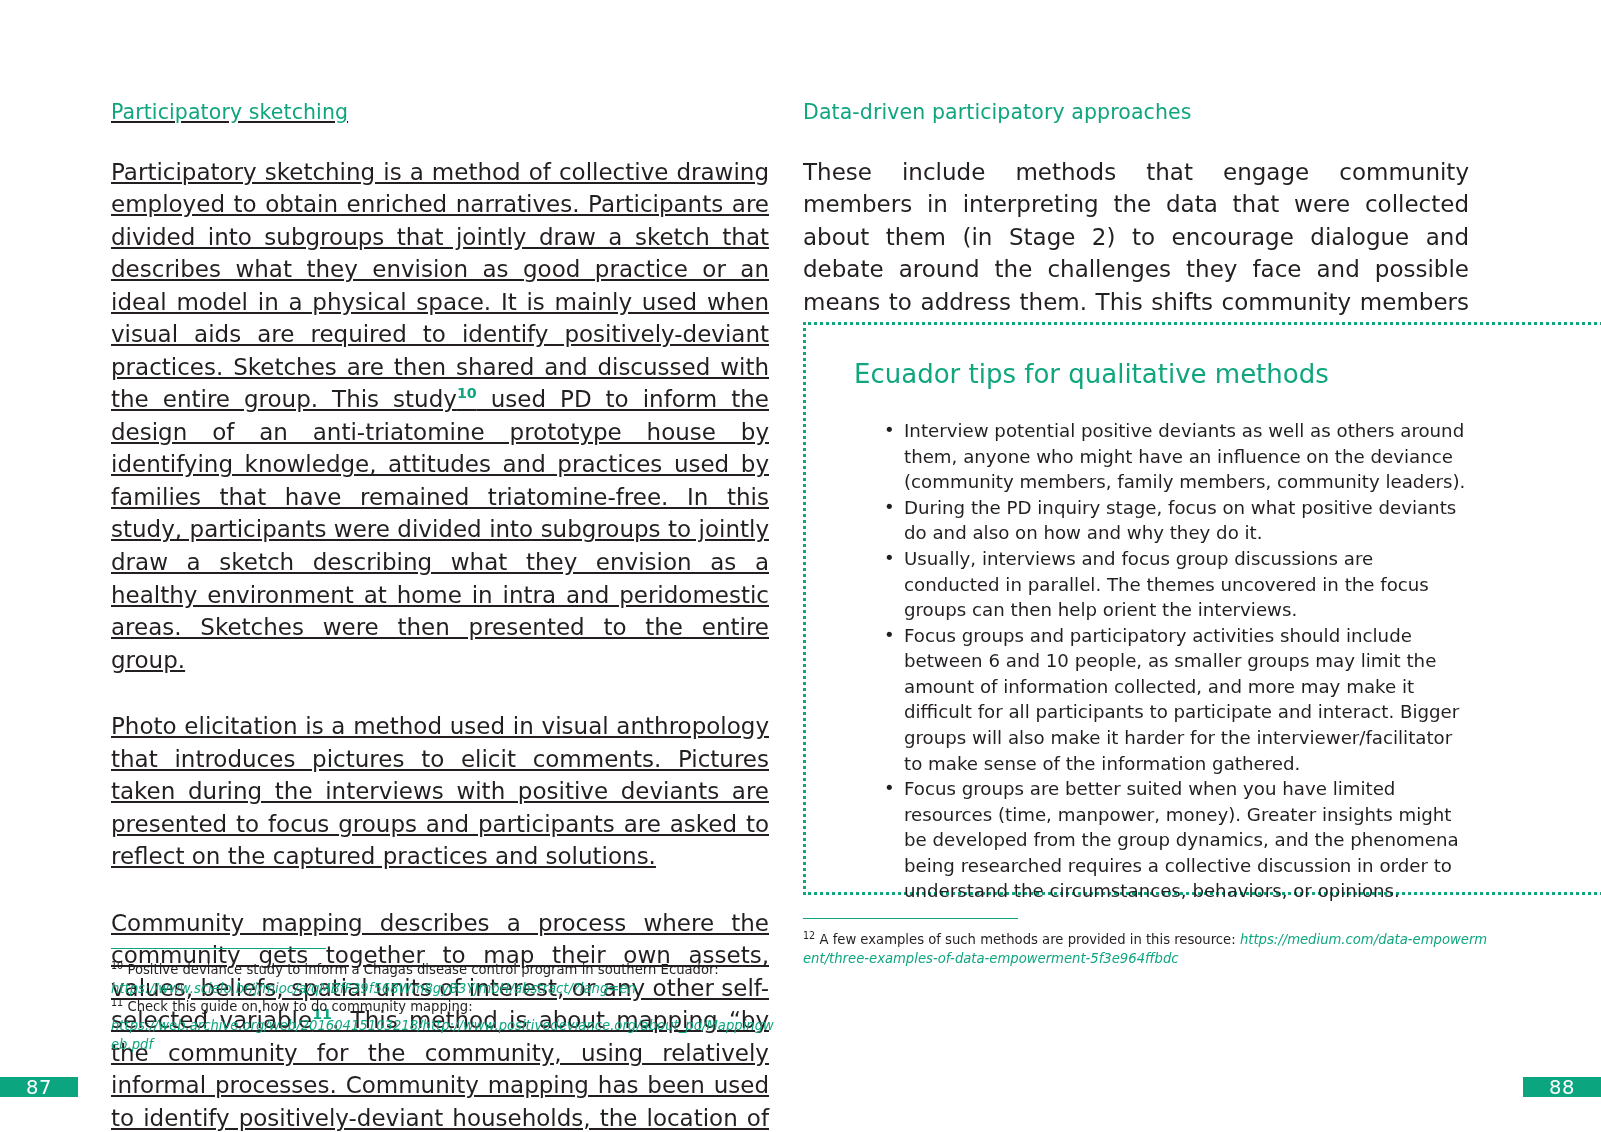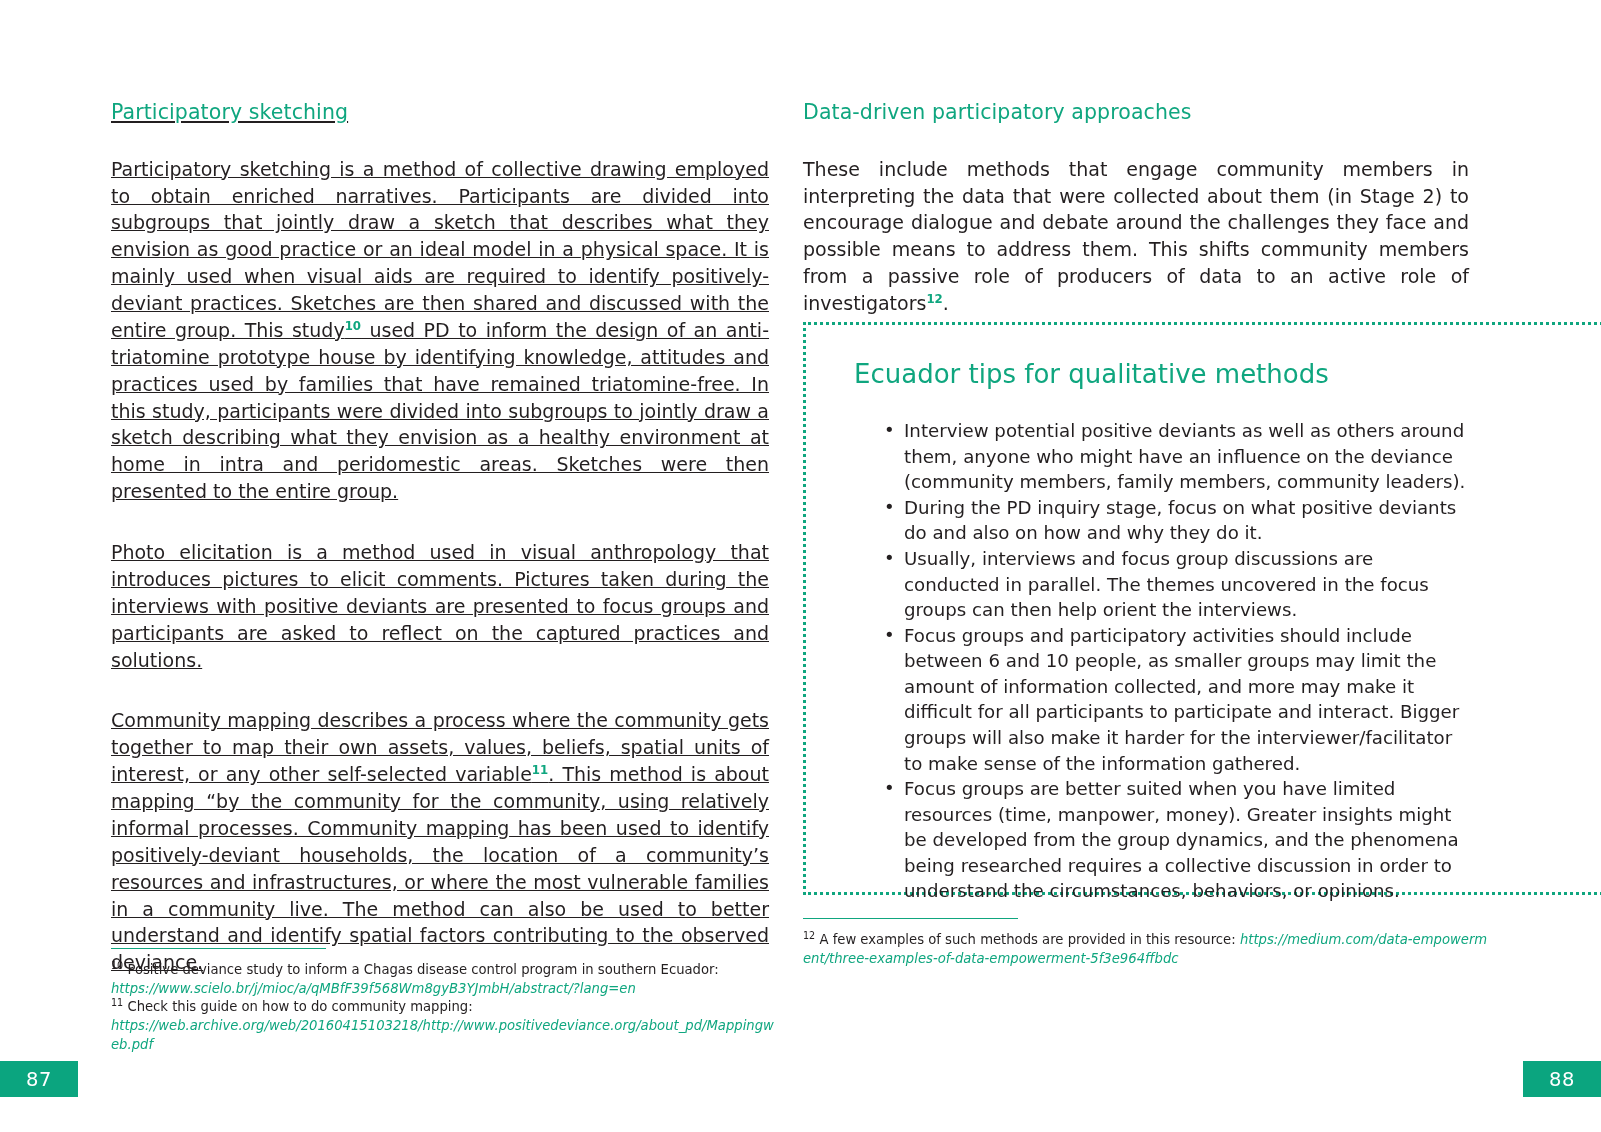--- a/index.html
+++ b/index.html
@@ -37,21 +37,21 @@
     font-size: 20.5px;
     font-weight: 400;
     line-height: 1.25;
     color: #0fa67f;
     letter-spacing: 0.1px;
   }
 
   
   p.body {
     margin: 0 0 34px 0;
-    font-size: 19px;
+    font-size: 23px;
     line-height: 1.415;
     text-align: justify;
     text-justify: inter-word;
     color: #231f20;
     hyphens: none;
   }
   p.body.last { margin-bottom: 0; }
 
   sup.fn {
     color: #0fa67f;
@@ -132,21 +132,21 @@
     color: #0fa67f;
     font-style: italic;
     word-break: break-all;
   }
   .fn-text { font-style: normal; }
 
   
   .page-tab {
     position: absolute;
     bottom: 35px;
-    height: 36px;
+    height: 20px;
     width: 78px;
     background: #0ba57f;
     color: #ffffff;
     font-size: 19.5px;
     display: flex;
     align-items: center;
     justify-content: center;
     letter-spacing: 0.5px;
   }
   .page-tab.left  { left: 0;  justify-content: center; }

